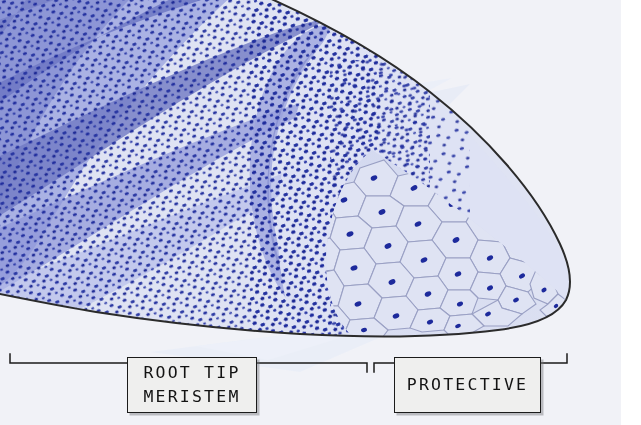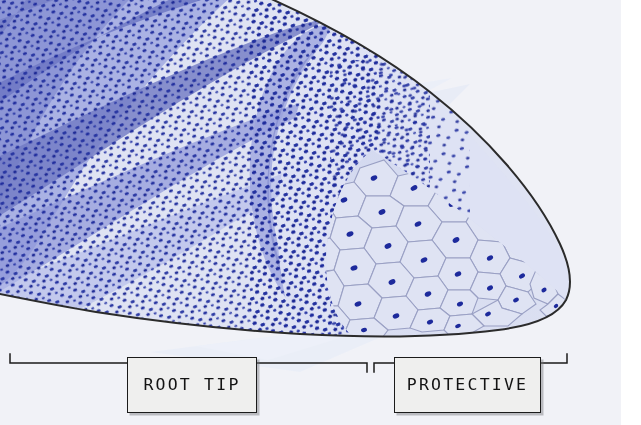--- a/index.html
+++ b/index.html
@@ -201,20 +201,21 @@
       <g stroke="#1b1b1b" stroke-width="1.5" fill="none" stroke-linecap="square">
         <path d="M 10,354 L 10,363 L 127,363"></path>
         <path d="M 255,363 L 367,363 L 367,372"></path>
         <path d="M 374,372 L 374,363 L 394,363"></path>
         <path d="M 539,363 L 567,363 L 567,354"></path>
       </g>
     </svg>
 
     <div id="box-meristem" class="lbl-box">
       <span>ROOT TIP</span>
+      <span>MERISTEM</span>
     </div>
 
     <div id="box-rootcap" class="lbl-box">
       <span>PROTECTIVE</span>
     </div>
 
   </div>
 </div>
 
 </body></html>

